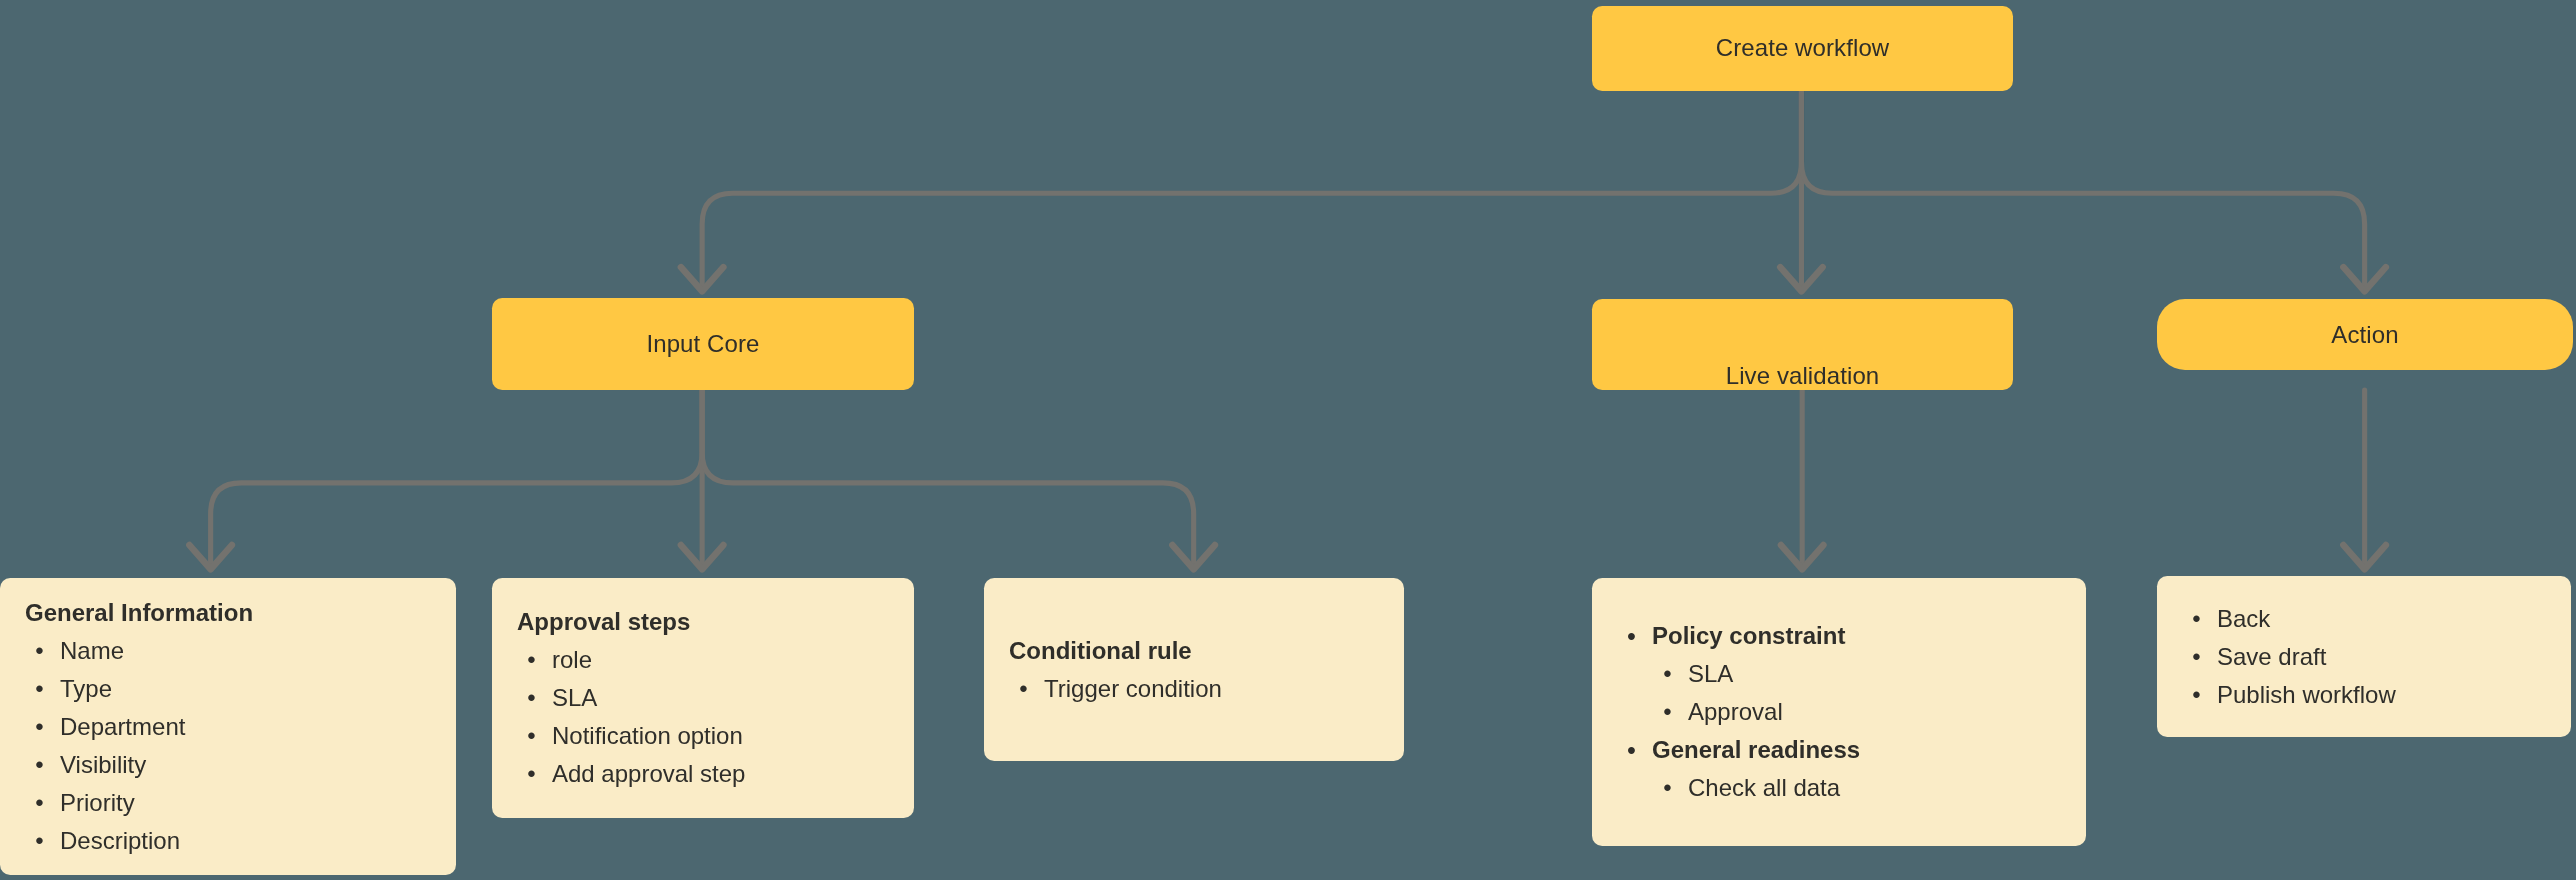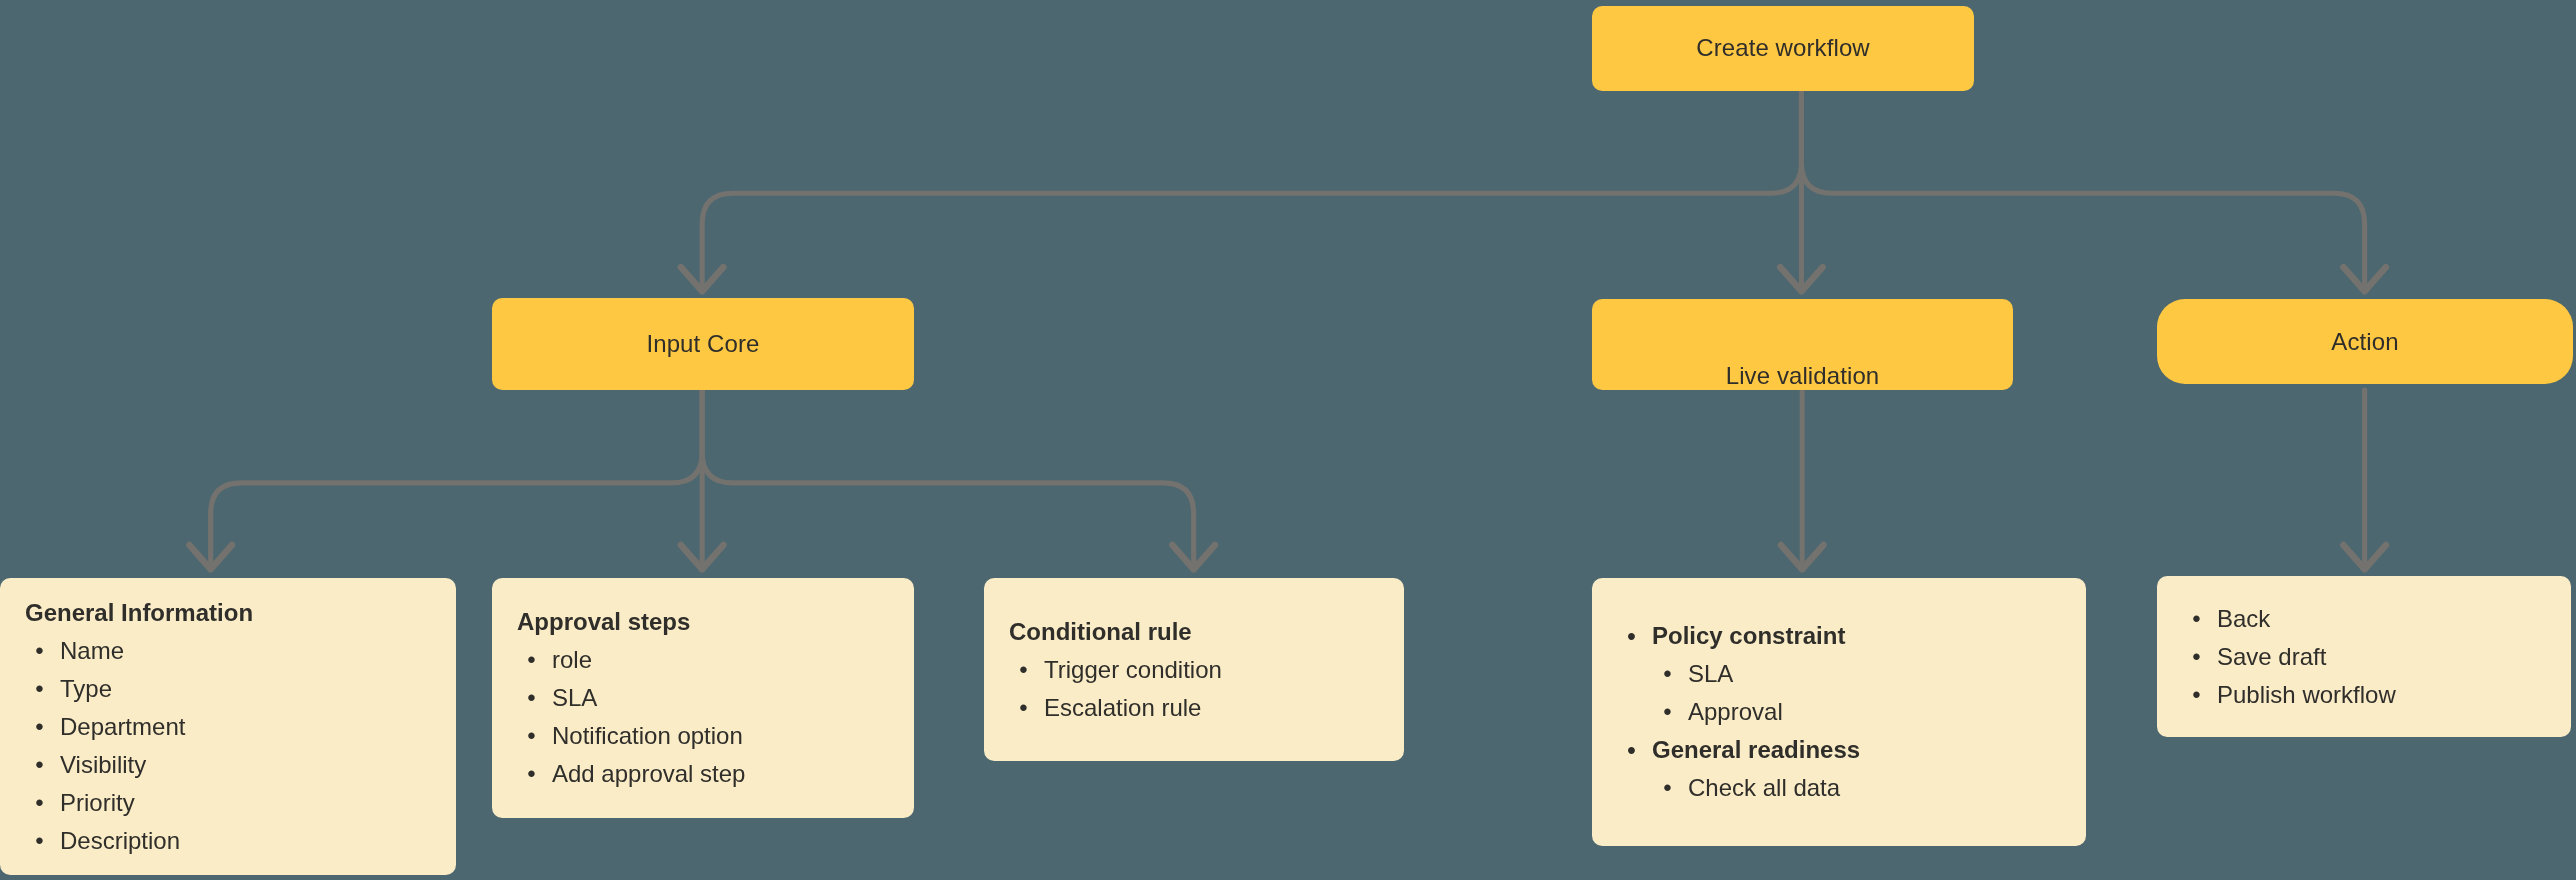--- a/index.html
+++ b/index.html
@@ -59,33 +59,33 @@
     <path class="head" d="M931,365 L960,398 L989,365"></path>
     <path class="head" d="M2434,365 L2463,398 L2492,365"></path>
     <path class="head" d="M3204,365 L3233,398 L3262,365"></path>
     <path class="head" d="M259,745 L288,778 L317,745"></path>
     <path class="head" d="M931,745 L960,778 L989,745"></path>
     <path class="head" d="M1603,745 L1632,778 L1661,745"></path>
     <path class="head" d="M2435,745 L2464,778 L2493,745"></path>
     <path class="head" d="M3204,745 L3233,778 L3262,745"></path>
   </svg>
 
-  <div class="node" style="left:1592px;top:5.9px;width:382px;height:85px;">
+  <div class="node" style="left:1592px;top:5.9px;width:421px;height:85px;">
     <span>Create workflow</span>
   </div>
 
   <div class="node" style="left:492px;top:298px;width:422px;height:92px;">
     <span>Input Core</span>
   </div>
 
   <div class="node" style="left:1592px;top:299px;width:421px;height:91px;align-items:flex-end;">
     <span>Live validation</span>
   </div>
 
-  <div class="node" style="left:2157px;top:299px;width:416px;height:85px;border-radius:28px;">
+  <div class="node" style="left:2157px;top:299px;width:416px;height:71px;border-radius:28px;">
     <span>Action</span>
   </div>
 
   <div class="leaf" style="left:0px;top:578px;width:456px;height:297px;">
     <div class="title">General Information</div>
     <ul>
       <li>Name</li>
       <li>Type</li>
       <li>Department</li>
       <li>Visibility</li>
@@ -101,21 +101,20 @@
       <li>SLA</li>
       <li>Notification option</li>
       <li>Add approval step</li>
     </ul>
   </div>
 
   <div class="leaf" style="left:984px;top:578px;width:420px;height:183px;">
     <div class="title">Conditional rule</div>
     <ul>
       <li>Trigger condition</li>
-      <li>Escalation rule</li>
     </ul>
   </div>
 
   <div class="leaf" style="left:1592px;top:578px;width:494px;height:268px;">
     <ul>
       <li class="bold">Policy constraint</li>
     </ul>
     <ul class="sub">
       <li>SLA</li>
       <li>Approval</li>

